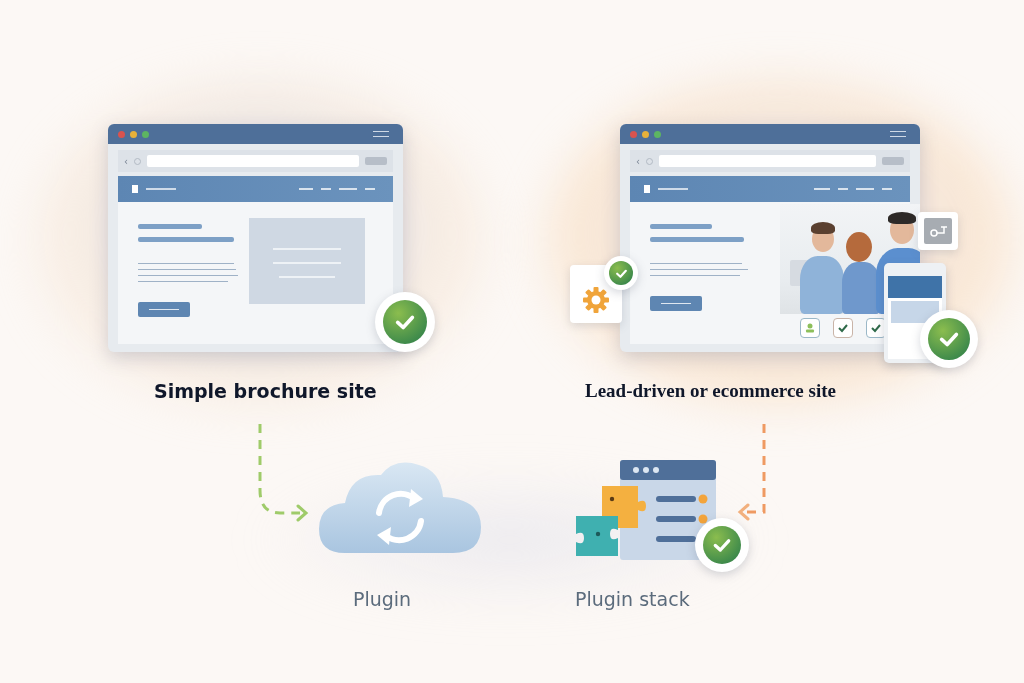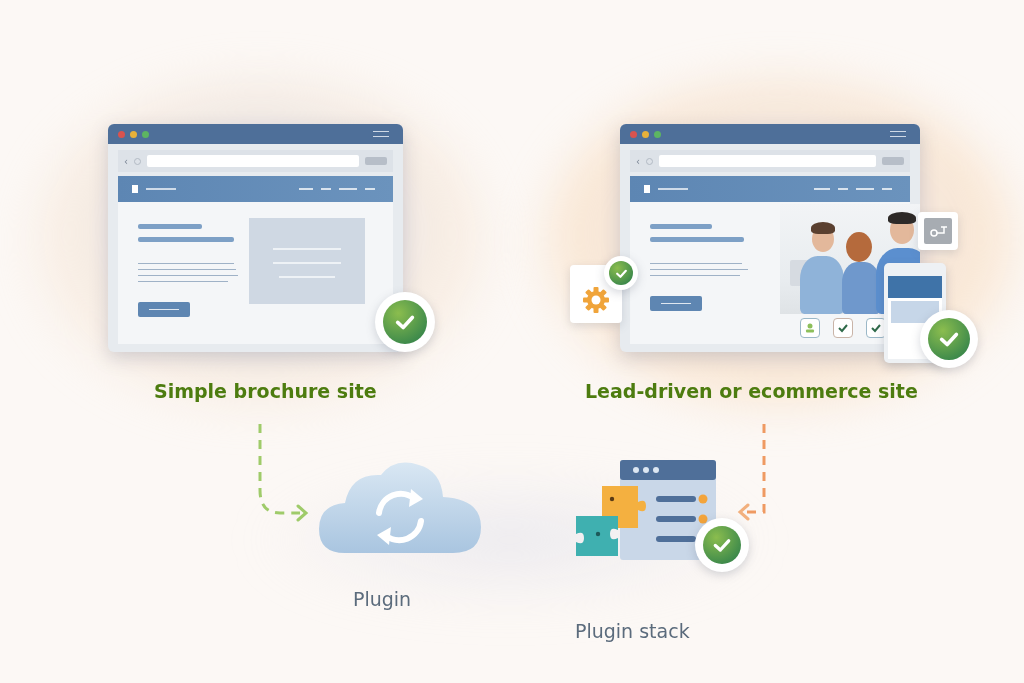--- a/index.html
+++ b/index.html
@@ -42,21 +42,21 @@
   .site-cta { margin-top: 20px; width: 52px; height: 15px; background: #5e86b2; border-radius: 2px; display: flex; align-items: center; justify-content: center; }
   .site-cta span { width: 30px; height: 1px; background: rgba(255,255,255,0.8); }
   .img-box { position: absolute; right: 28px; top: 16px; width: 116px; height: 86px; background: #cfd8e3; }
   .img-box i { display: block; height: 2px; background: #eef2f6; margin: 0 auto; }
 
   .check-badge { position: absolute; border-radius: 50%; background: #fff;
     box-shadow: 0 3px 10px rgba(90,100,120,0.25); display: flex; align-items: center; justify-content: center; }
   .check-badge .inner { border-radius: 50%; background: radial-gradient(circle at 35% 30%, #8bbd4e, #3e8a4b 75%); display: flex; align-items: center; justify-content: center; }
   .check-badge svg { display: block; }
 
-  .label { position: absolute; font-weight: bold; color: #4d7c0f; font-size: 19px; white-space: nowrap; }
+  .label { position: absolute; font-weight: bold; color: #0f172a; font-size: 19px; white-space: nowrap; }
   .label-sm { position: absolute; color: #5b6b7c; font-size: 19px; white-space: nowrap; }
 
   .people { position: absolute; left: 150px; top: 0; width: 160px; height: 110px;
     background: linear-gradient(180deg, #f2f4f6 0%, #e8ecef 70%, #dfe3e6 100%); }
   .person { position: absolute; border-radius: 40% 40% 10% 10%; }
   .head { position: absolute; border-radius: 50%; background: #e3b89b; }
   .hair { position: absolute; border-radius: 50% 50% 30% 30%; }
   .laptop { position: absolute; background: #d6dbe1; border-radius: 2px; }
 
   .float-card { position: absolute; background: #fff; border-radius: 4px; box-shadow: 0 3px 10px rgba(90,100,120,0.2); }
@@ -231,21 +231,21 @@
     <div class="ph-img"></div>
   </div>
 </div>
 <div class="check-badge" style="left:920px;top:310px;width:58px;height:58px;">
   <div class="inner" style="width:42px;height:42px;">
     <svg width="22" height="22" viewBox="0 0 24 24">
         <path d="M4 12.5 L10 18 L20 7" fill="none" stroke="#fff" stroke-width="4" stroke-linecap="round" stroke-linejoin="round"></path>
       </svg>
   </div>
 </div>
-<div class="label" style="left:585px;top:380px;">Lead-driven or ecommerce site</div>
+<div class="label" style="left:585px;top:380px;font-family:Liberation Serif, serif;">Lead-driven or ecommerce site</div>
 
 <svg style="position:absolute;left:250px;top:420px;" width="70" height="110" viewBox="0 0 70 110">
   <path d="M10 4 L10 70 Q10 93 30 93 L50 93" fill="none" stroke="#9fcb6a" stroke-width="3" stroke-dasharray="9 7"></path>
   <path d="M48 86 L56 93 L48 100" fill="none" stroke="#9fcb6a" stroke-width="3" stroke-linecap="round"></path>
 </svg>
 <svg style="position:absolute;left:730px;top:420px;" width="50" height="110" viewBox="0 0 50 110">
   <path d="M34 4 L34 92 L16 92" fill="none" stroke="#ef9a62" stroke-width="3" stroke-dasharray="9 7"></path>
   <path d="M18 85 L10 92 L18 99" fill="none" stroke="#f2b07e" stroke-width="3" stroke-linecap="round"></path>
 </svg>
 
@@ -282,13 +282,13 @@
   <path d="M4 58 H46 V72 Q38 68 38 76 Q38 84 46 80 V98 H4 V84 Q12 88 12 80 Q12 72 4 76 Z" fill="#3fb0b0"></path>
   <circle cx="26" cy="76" r="2.2" fill="#1d5a5a"></circle>
 </svg>
 <div class="check-badge" style="left:695px;top:518px;width:54px;height:54px;">
   <div class="inner" style="width:38px;height:38px;">
     <svg width="20" height="20" viewBox="0 0 24 24">
         <path d="M4 12.5 L10 18 L20 7" fill="none" stroke="#fff" stroke-width="4" stroke-linecap="round" stroke-linejoin="round"></path>
       </svg>
   </div>
 </div>
-<div class="label-sm" style="left:575px;top:620px;">Plugin stack</div>
+<div class="label-sm" style="left:575px;top:588px;">Plugin stack</div>
 
 </body></html>

